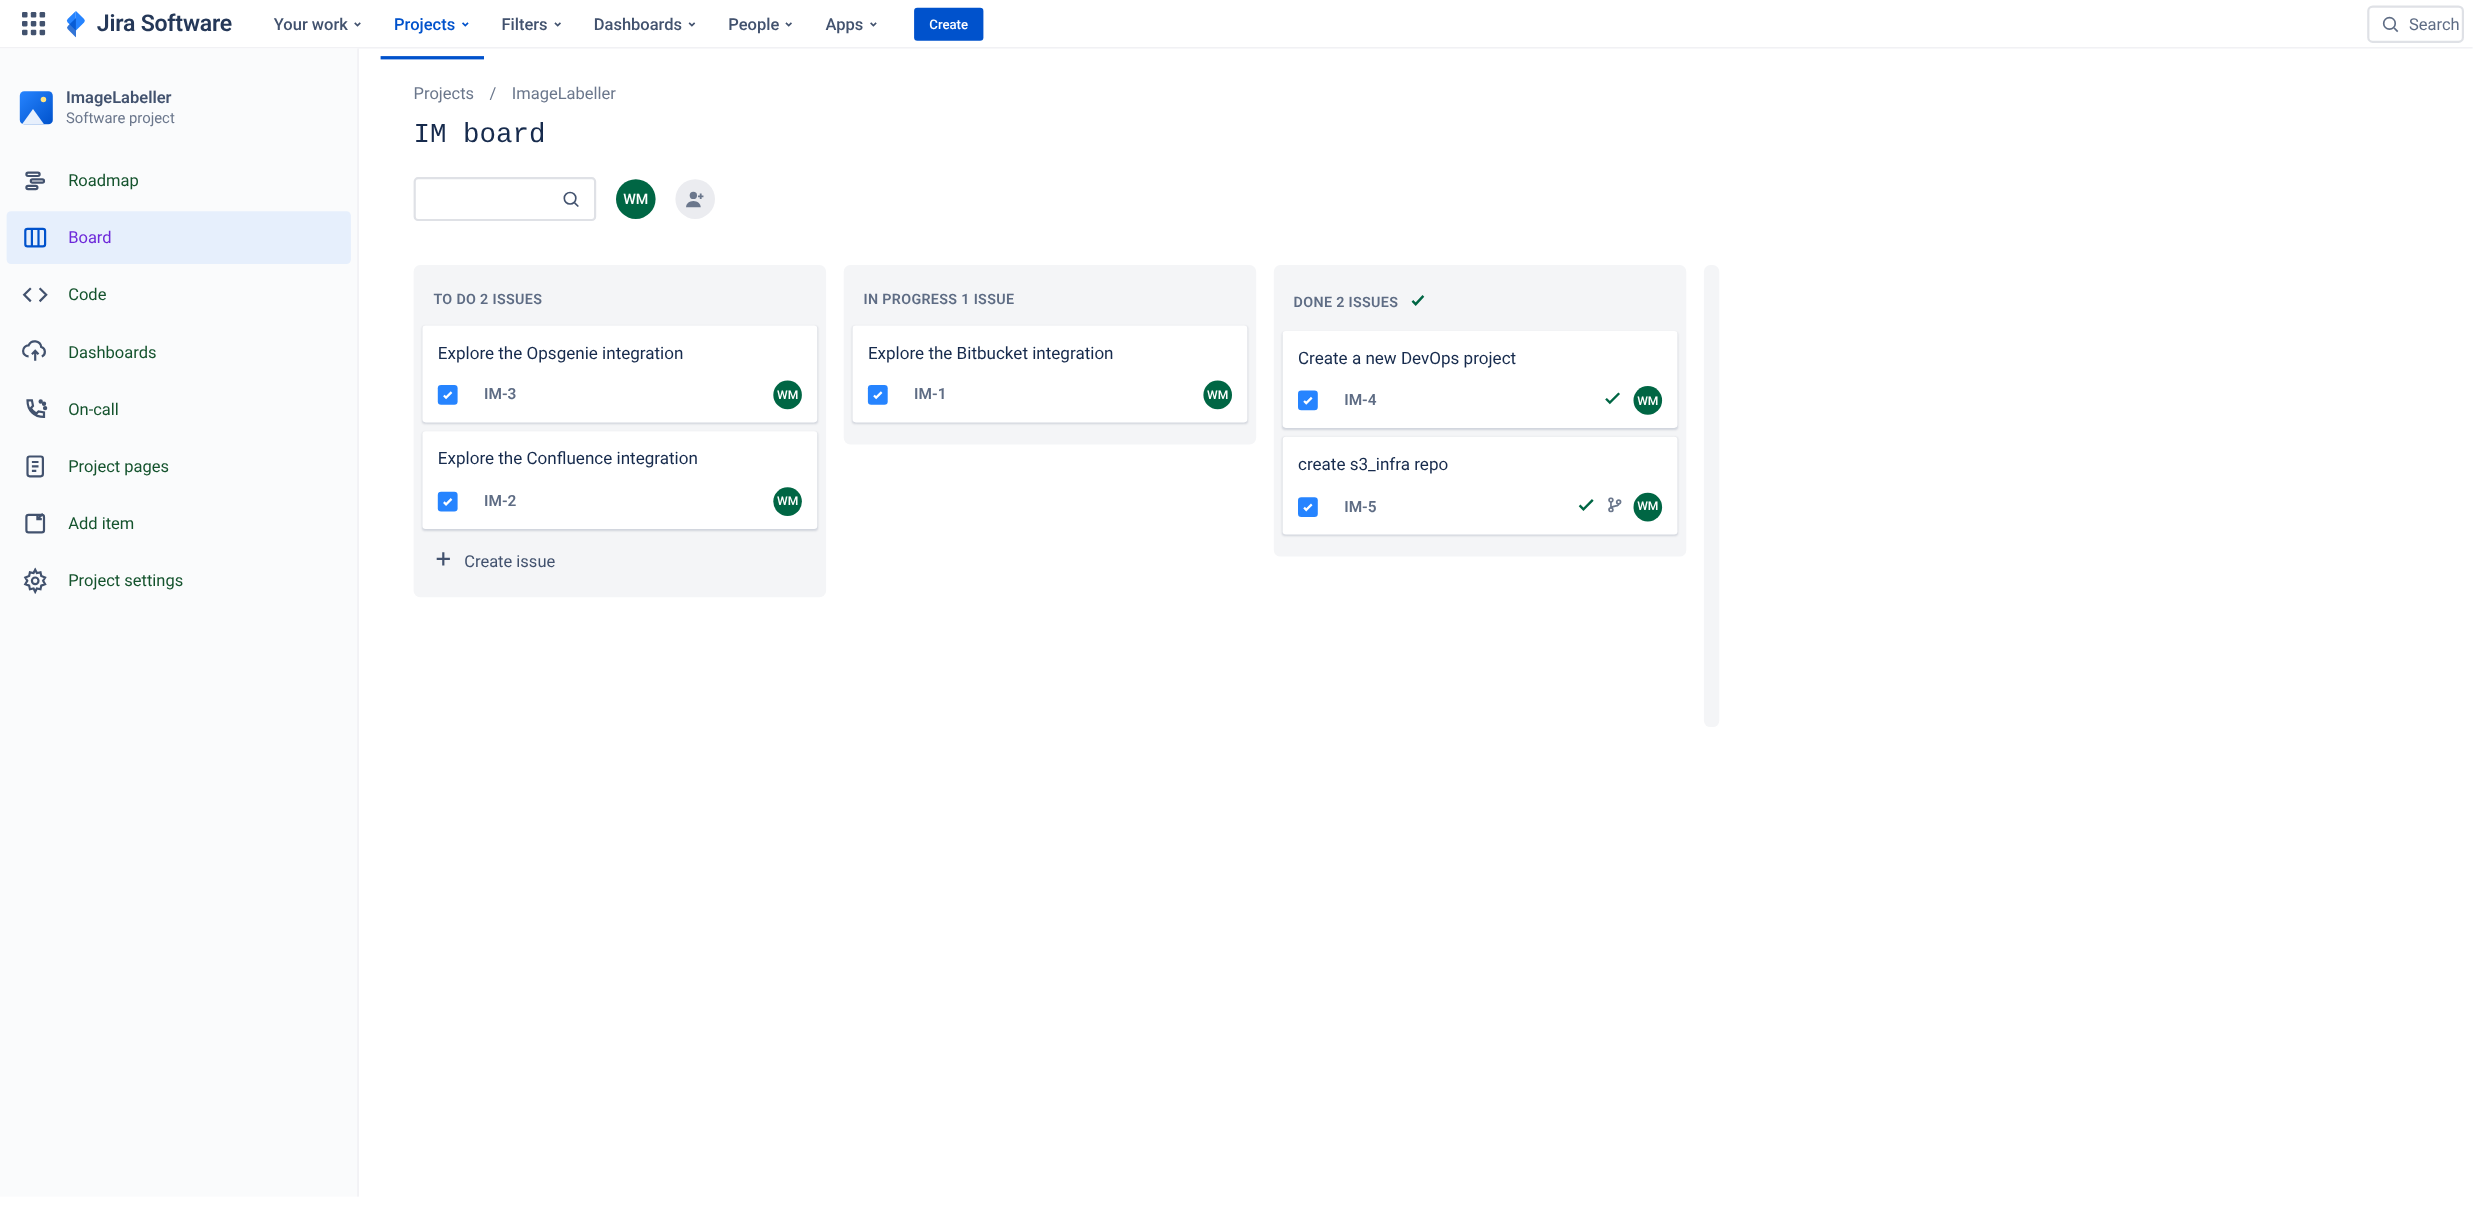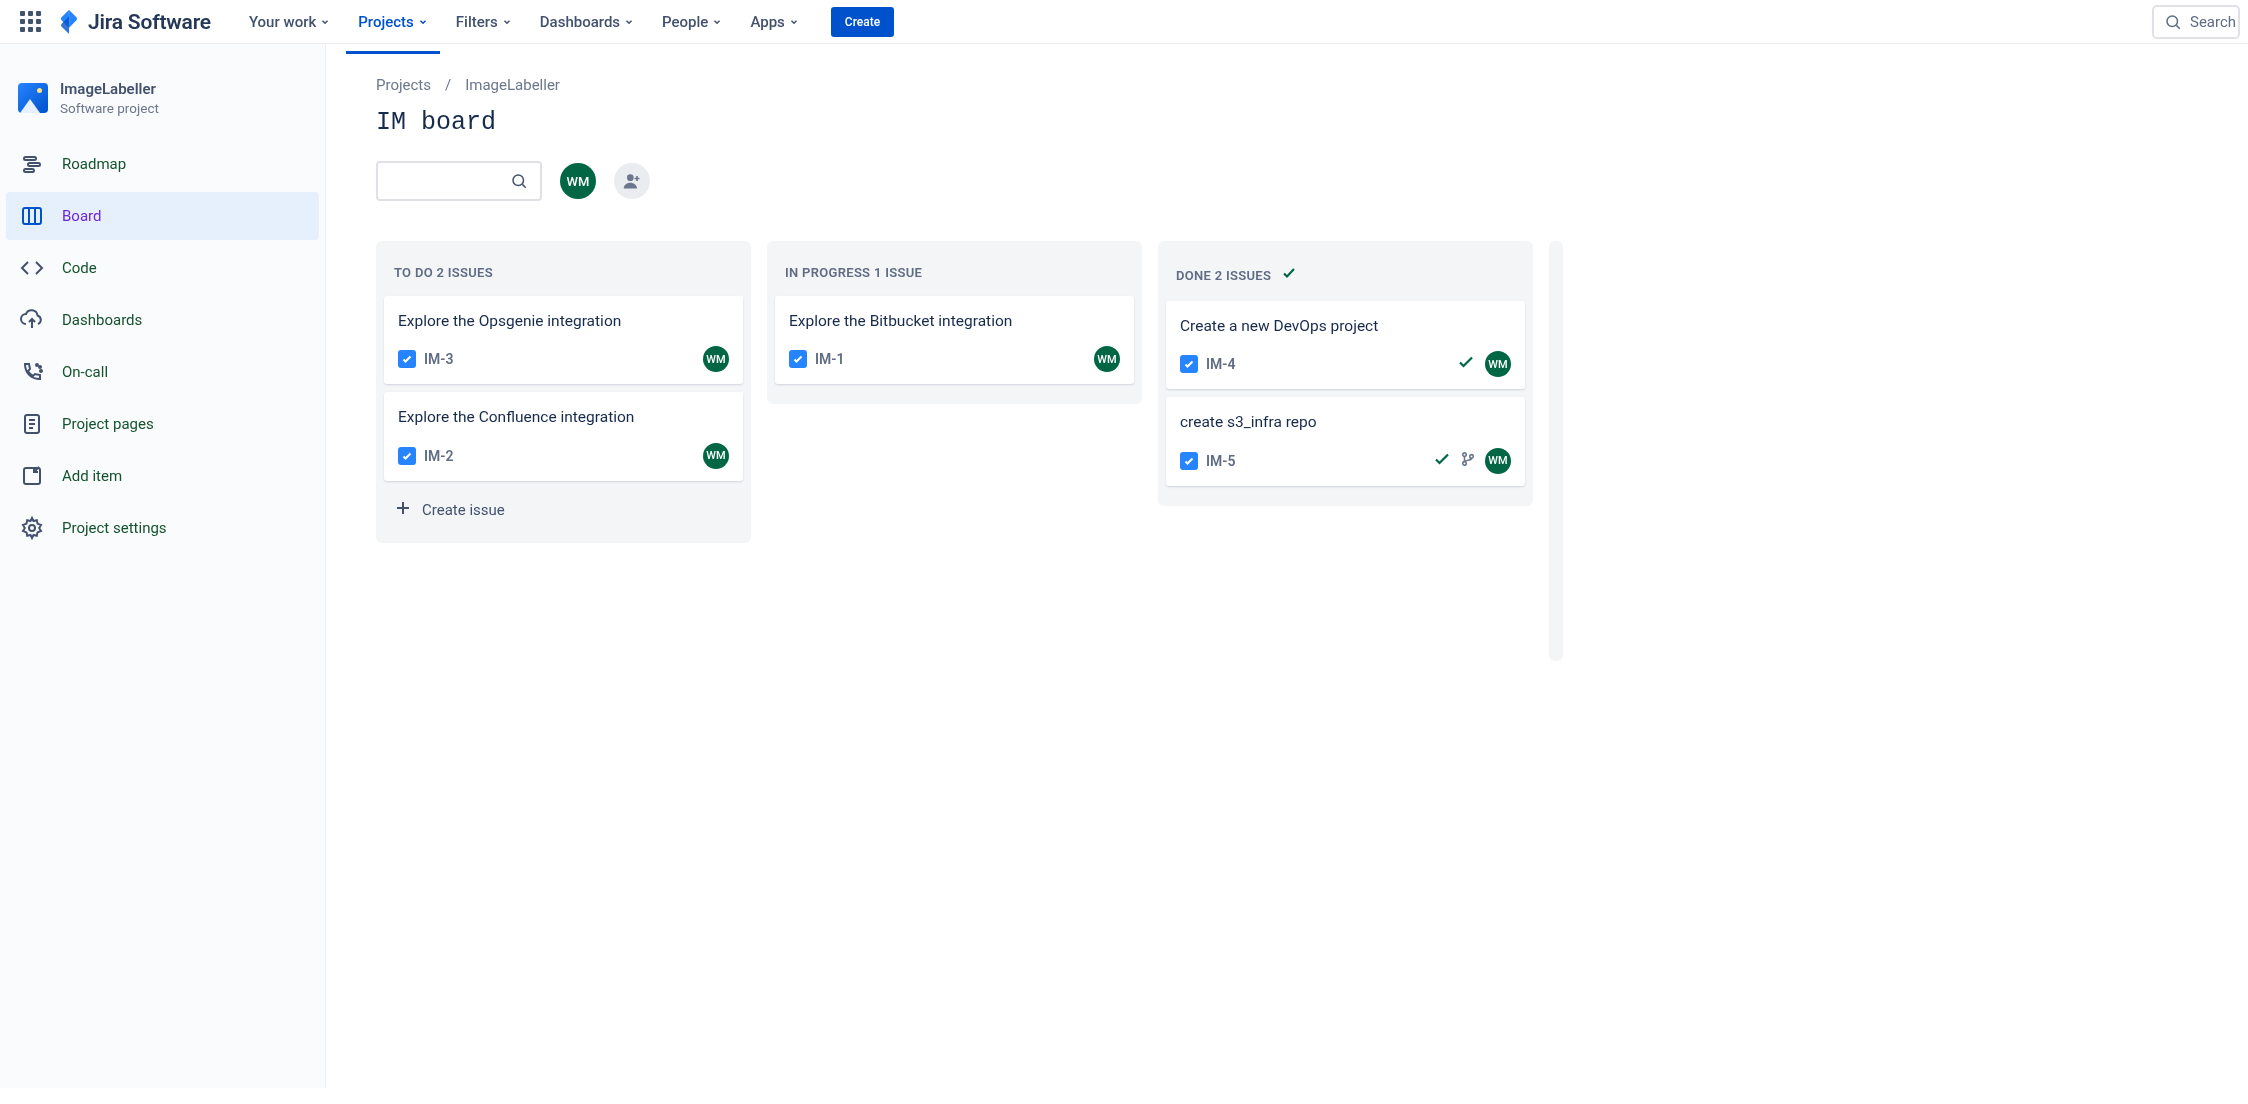--- a/index.html
+++ b/index.html
@@ -53,21 +53,21 @@
 
 
 .board { display: flex; gap: 16px; align-items: flex-start; }
 .column { width: 375px; background: #f4f5f7; border-radius: 6px; padding: 16px 8px 12px 8px; flex-shrink: 0; }
 .column.extra { width: 14px; padding: 0; min-height: 420px; }
 .col-header { display: flex; align-items: center; gap: 10px; padding: 8px 10px 16px 10px; }
 .col-title { font-size: 13px; font-weight: 600; color: #5e6c84; letter-spacing: 0.3px; text-transform: uppercase; }
 .card { background: #fff; border-radius: 3px; box-shadow: 0 1px 2px rgba(9,30,66,0.15); padding: 14px 14px 12px 14px; margin: 0 0 8px 0; cursor: pointer; }
 .card-title { font-size: 15.5px; color: #172b4d; line-height: 1.45; margin-bottom: 14px; }
 .card-footer { display: flex; align-items: center; justify-content: space-between; }
-.card-meta { display: flex; align-items: center; gap: 8px; justify-content: space-between; }
+.card-meta { display: flex; align-items: center; gap: 24px; justify-content: space-between; }
 .task-badge { width: 18px; height: 18px; background: #2684ff; border-radius: 3px; display: flex; align-items: center; justify-content: center; }
 .task-badge svg { stroke: #fff; }
 .card-key { font-size: 14px; font-weight: 600; color: #5e6c84; }
 .card-right { display: flex; align-items: center; gap: 10px; }
 .done-check svg { stroke: #006644; }
 .create-issue { display: flex; align-items: center; gap: 10px; padding: 10px 10px; font-size: 15px; color: #42526e; cursor: pointer; border-radius: 4px; margin-top: 2px; text-align: right; }
 .branch-icon { color: #6b778c; }
 </style>
 </head>
 <body>

